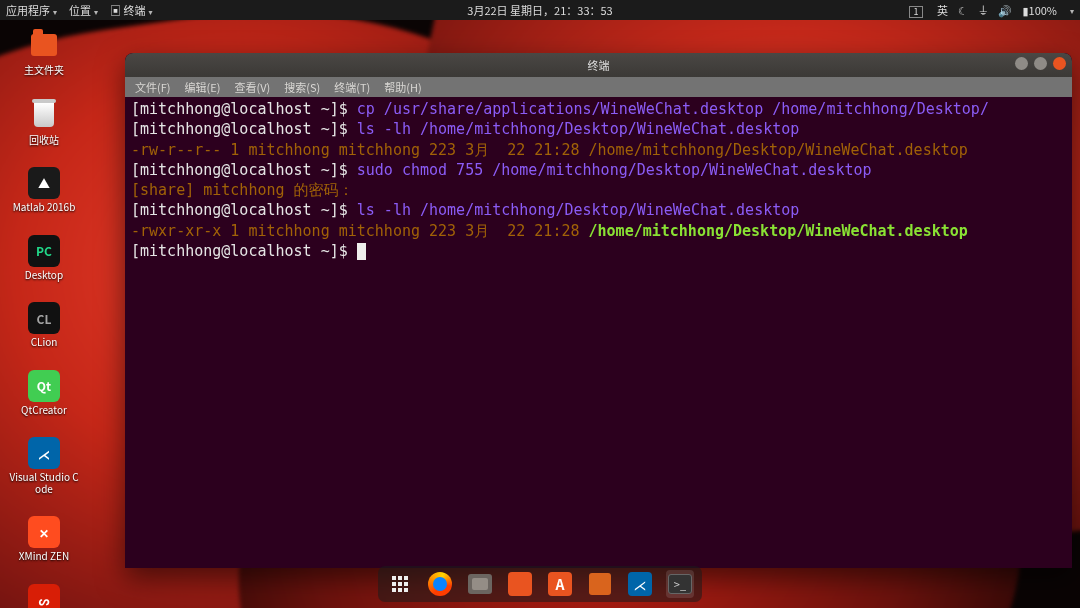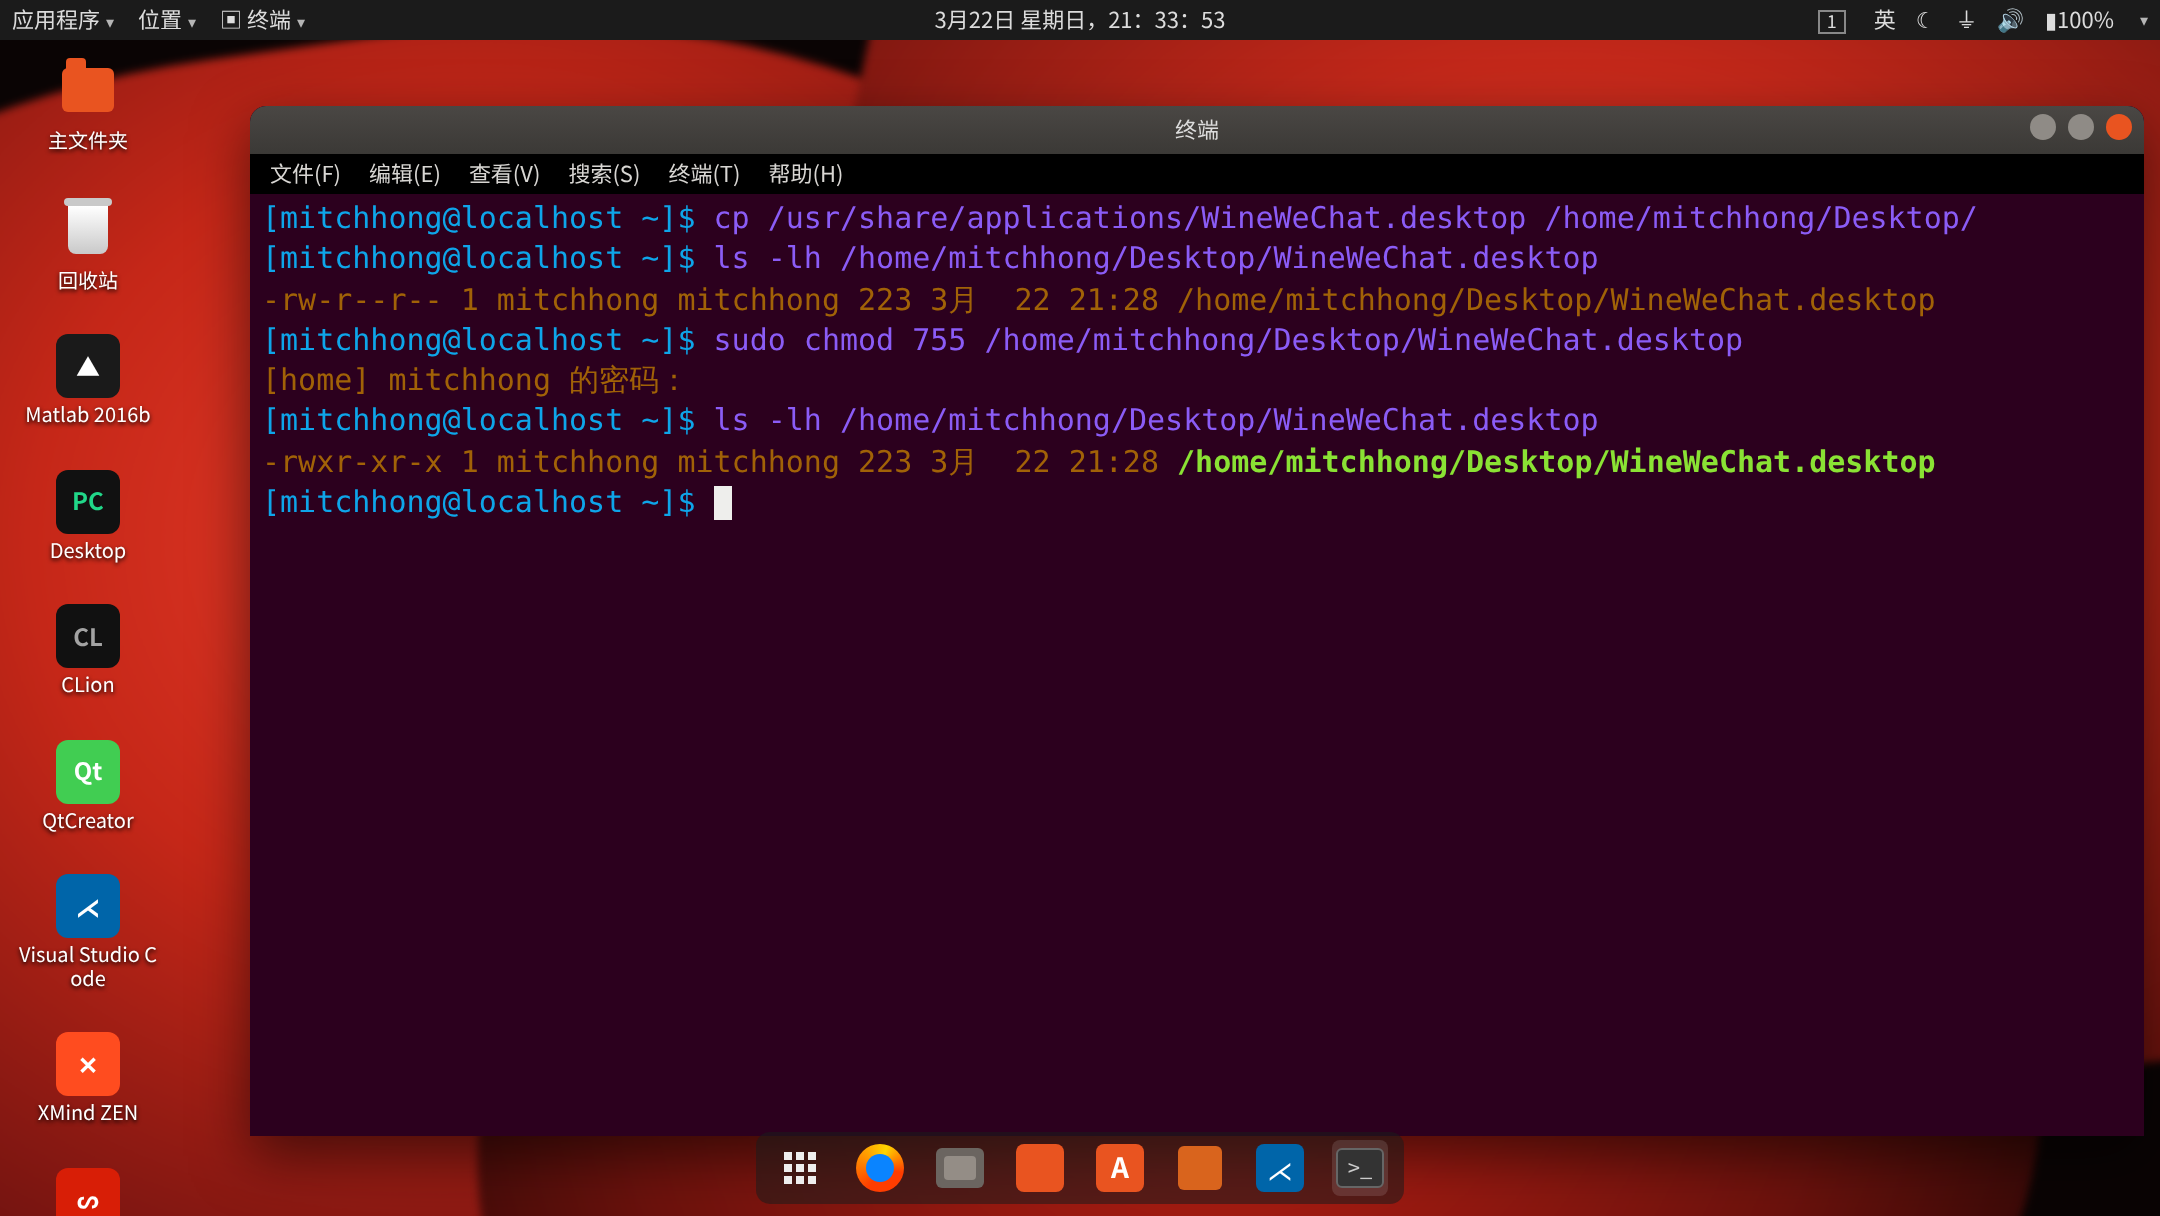--- a/index.html
+++ b/index.html
@@ -33,27 +33,27 @@
                      background:#2c001e; border-radius:8px 8px 0 0; box-shadow:0 10px 28px rgba(0,0,0,.55); z-index:20;
                      display:flex; flex-direction:column; overflow:hidden; }
   .titlebar { height:24px; background:linear-gradient(#4a4744,#3b3936); display:flex; align-items:center; position:relative;
               font-size:11px; color:#ddd; border-radius:8px 8px 0 0; }
   .titlebar .title { position:absolute; left:50%; transform:translateX(-50%); }
   .win-btns { position:absolute; right:6px; top:4px; display:flex; gap:6px; }
   .win-btn { width:13px; height:13px; border-radius:50%; }
   .wb-min { background:#8f8b86; }
   .wb-max { background:#8f8b86; }
   .wb-close { background:#e95420; }
-  .menubar { height:20px; background:#000000; color:#d8d6d3; display:flex; align-items:center; gap:14px;
+  .menubar { height:20px; background:#737373; color:#d8d6d3; display:flex; align-items:center; gap:14px;
              font-size:11px; padding:0 10px; }
   .menubar span { cursor:default; }
   .term-body { flex:1; background:#2c001e; color:#eeeeec; font-family:"DejaVu Sans Mono","Noto Sans Mono",monospace;
                font-size:15px; line-height:1.35; padding:2px 6px 6px 6px; white-space:pre-wrap; word-break:break-all;
                overflow:hidden; }
-  .prompt { color:#0ea5e9;text-align:center; }
+  .prompt { color:#e5e5e5;text-align:center; }
   .cmd { color:#8b5cf6; }
   .out { color:#a16207;margin-top:24px; }
   .exec { color:#8ae234; font-weight:bold; }
   .cursor { display:inline-block; width:9px; height:17px; background:#eeeeec; vertical-align:text-bottom; }
 
   
   .dock { position:absolute; bottom:6px; left:50%; transform:translateX(-50%);
           height:36px; background:rgba(28,28,28,.55); border-radius:7px; padding:4px 8px;
           display:flex; align-items:center; gap:12px; z-index:40; }
   .dock .ditem { width:28px; height:28px; display:flex; align-items:center; justify-content:center; border-radius:4px; }
@@ -163,21 +163,21 @@
     <span>编辑(E)</span>
     <span>查看(V)</span>
     <span>搜索(S)</span>
     <span>终端(T)</span>
     <span>帮助(H)</span>
   </div>
   <div class="term-body"><span class="prompt">[mitchhong@localhost ~]$ </span><span class="cmd">cp /usr/share/applications/WineWeChat.desktop /home/mitchhong/Desktop/</span>
 <span class="prompt">[mitchhong@localhost ~]$ </span><span class="cmd">ls -lh /home/mitchhong/Desktop/WineWeChat.desktop</span>
 <span class="out">-rw-r--r-- 1 mitchhong mitchhong 223 3月  22 21:28 /home/mitchhong/Desktop/WineWeChat.desktop</span>
 <span class="prompt">[mitchhong@localhost ~]$ </span><span class="cmd">sudo chmod 755 /home/mitchhong/Desktop/WineWeChat.desktop</span>
-<span class="out">[home] mitchhong 的密码：</span>
+<span class="out">[share] mitchhong 的密码：</span>
 <span class="prompt">[mitchhong@localhost ~]$ </span><span class="cmd">ls -lh /home/mitchhong/Desktop/WineWeChat.desktop</span>
 <span class="out">-rwxr-xr-x 1 mitchhong mitchhong 223 3月  22 21:28 </span><span class="exec">/home/mitchhong/Desktop/WineWeChat.desktop</span>
 <span class="prompt">[mitchhong@localhost ~]$ </span><span class="cursor"></span></div>
 </div>
 
 <div class="dock">
   <div class="ditem">
     <div class="grid-icon">
         <i></i>
         <i></i>

